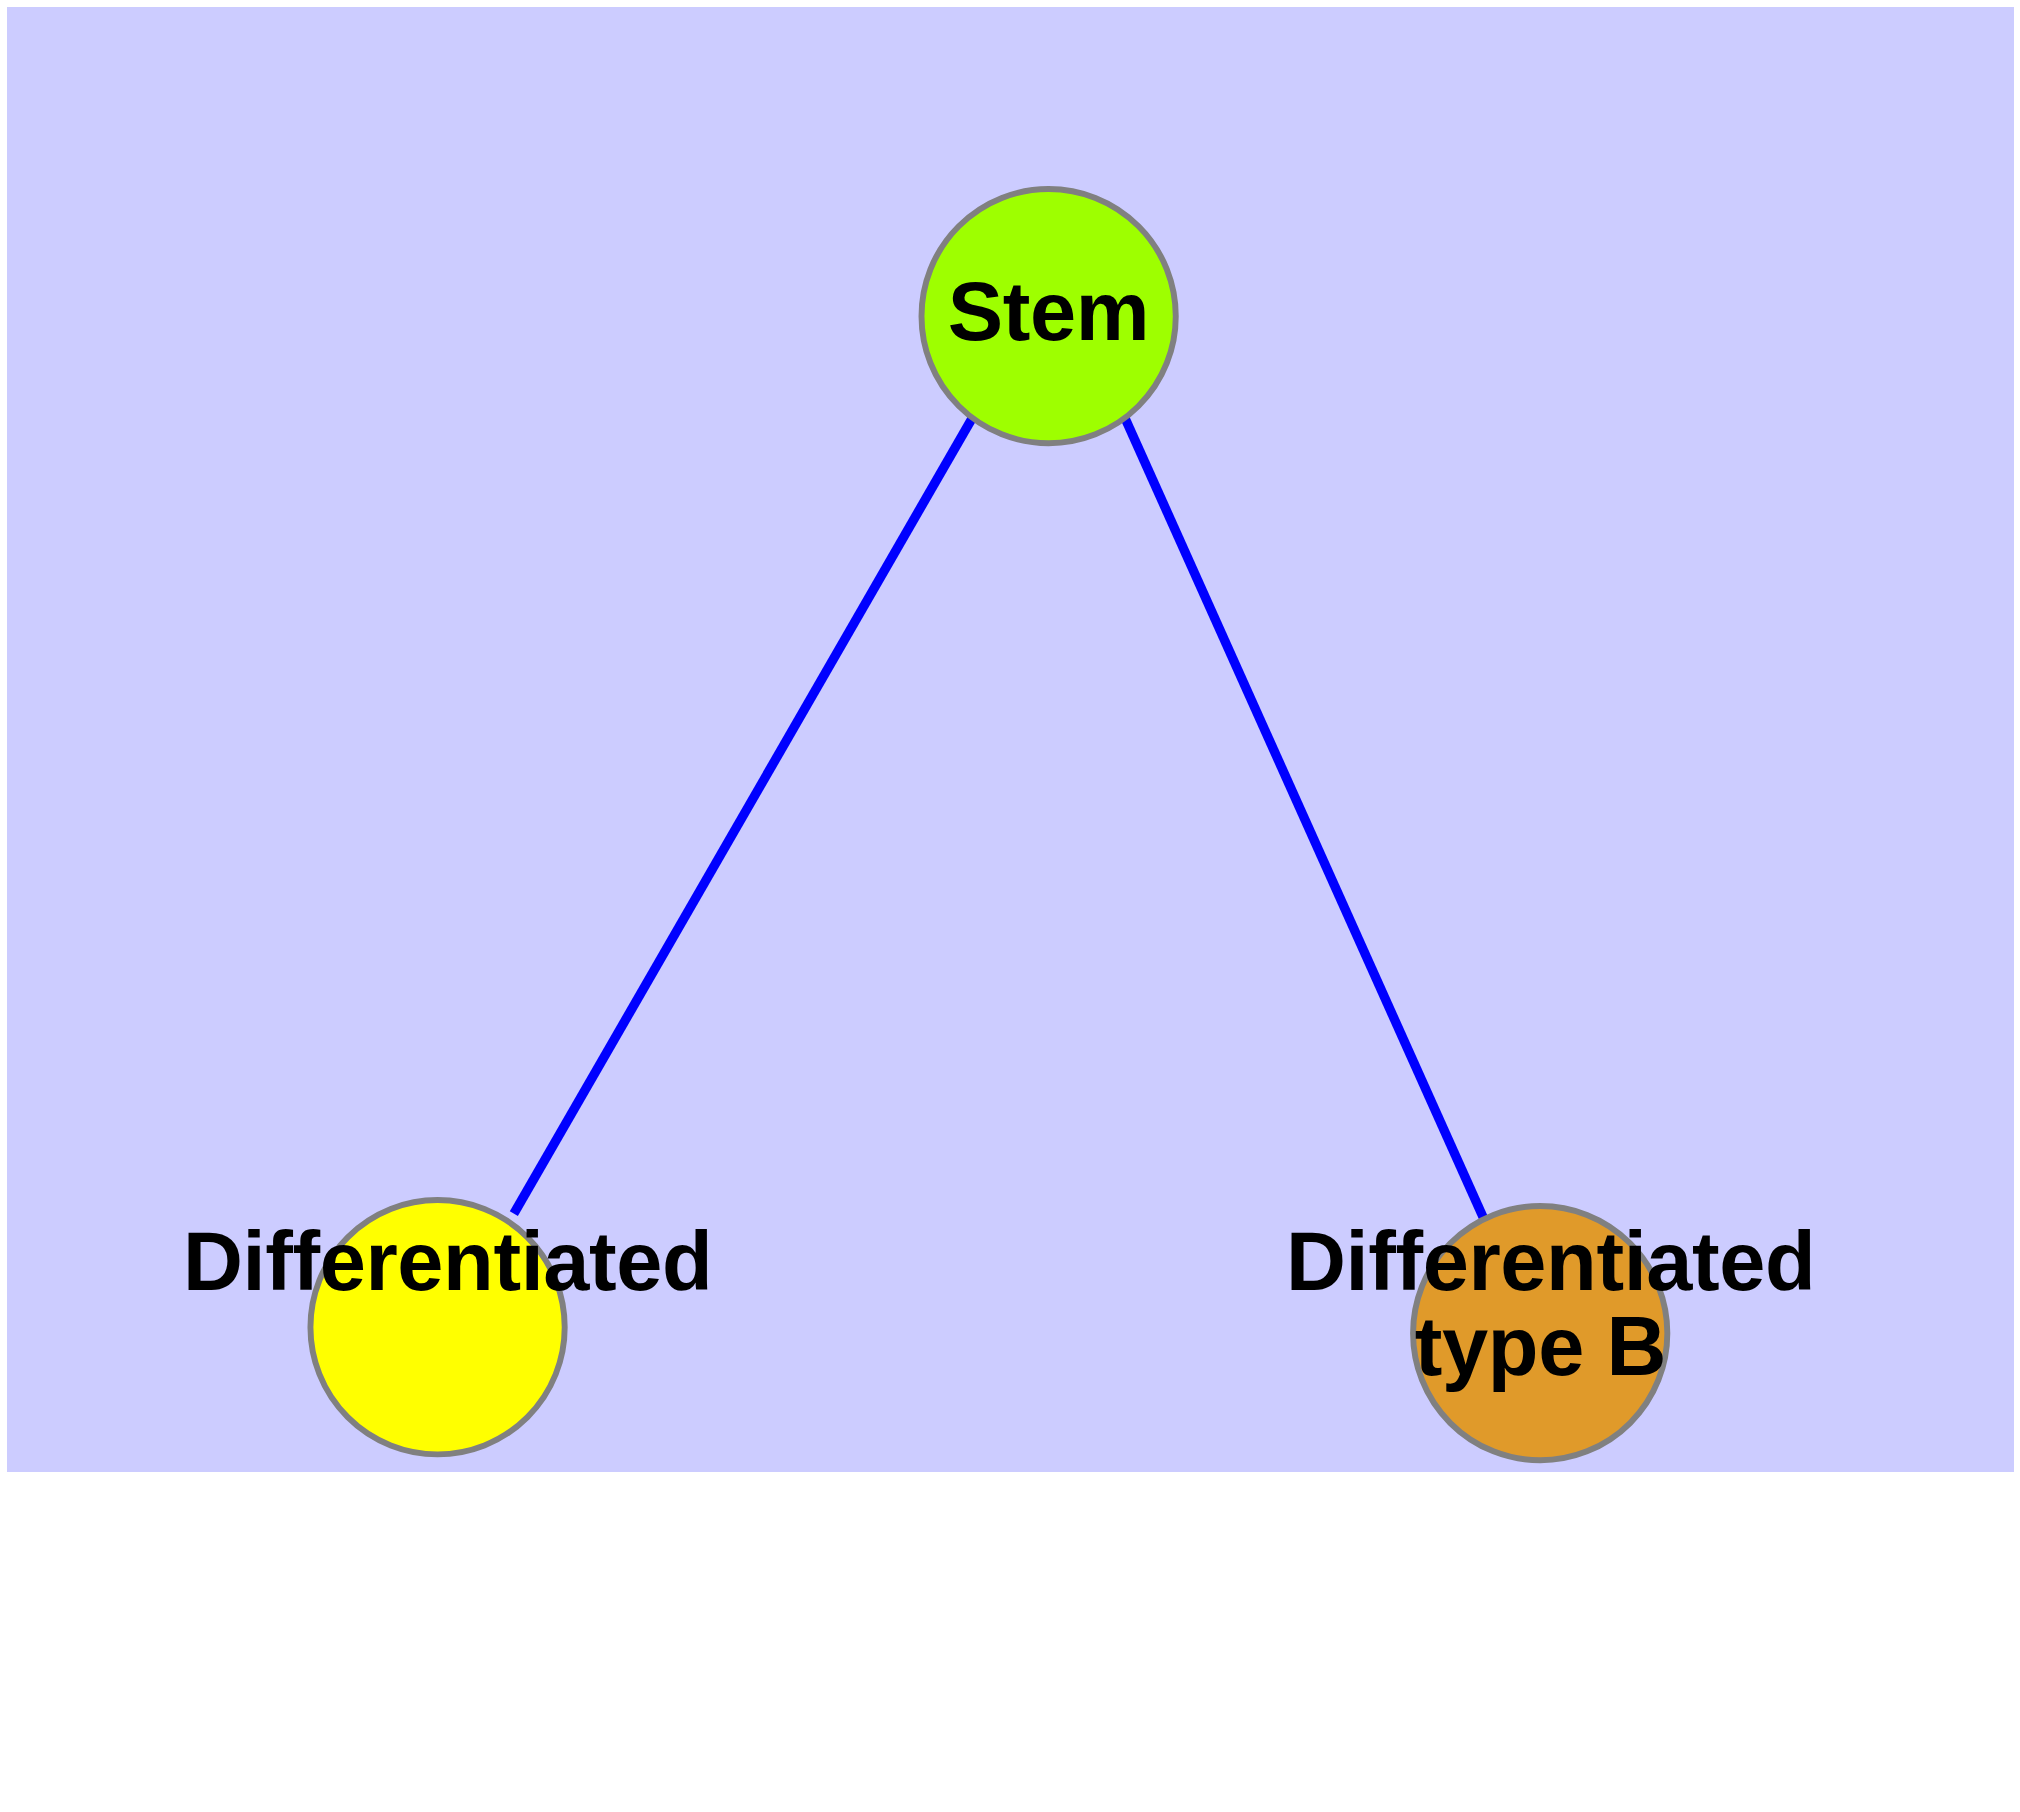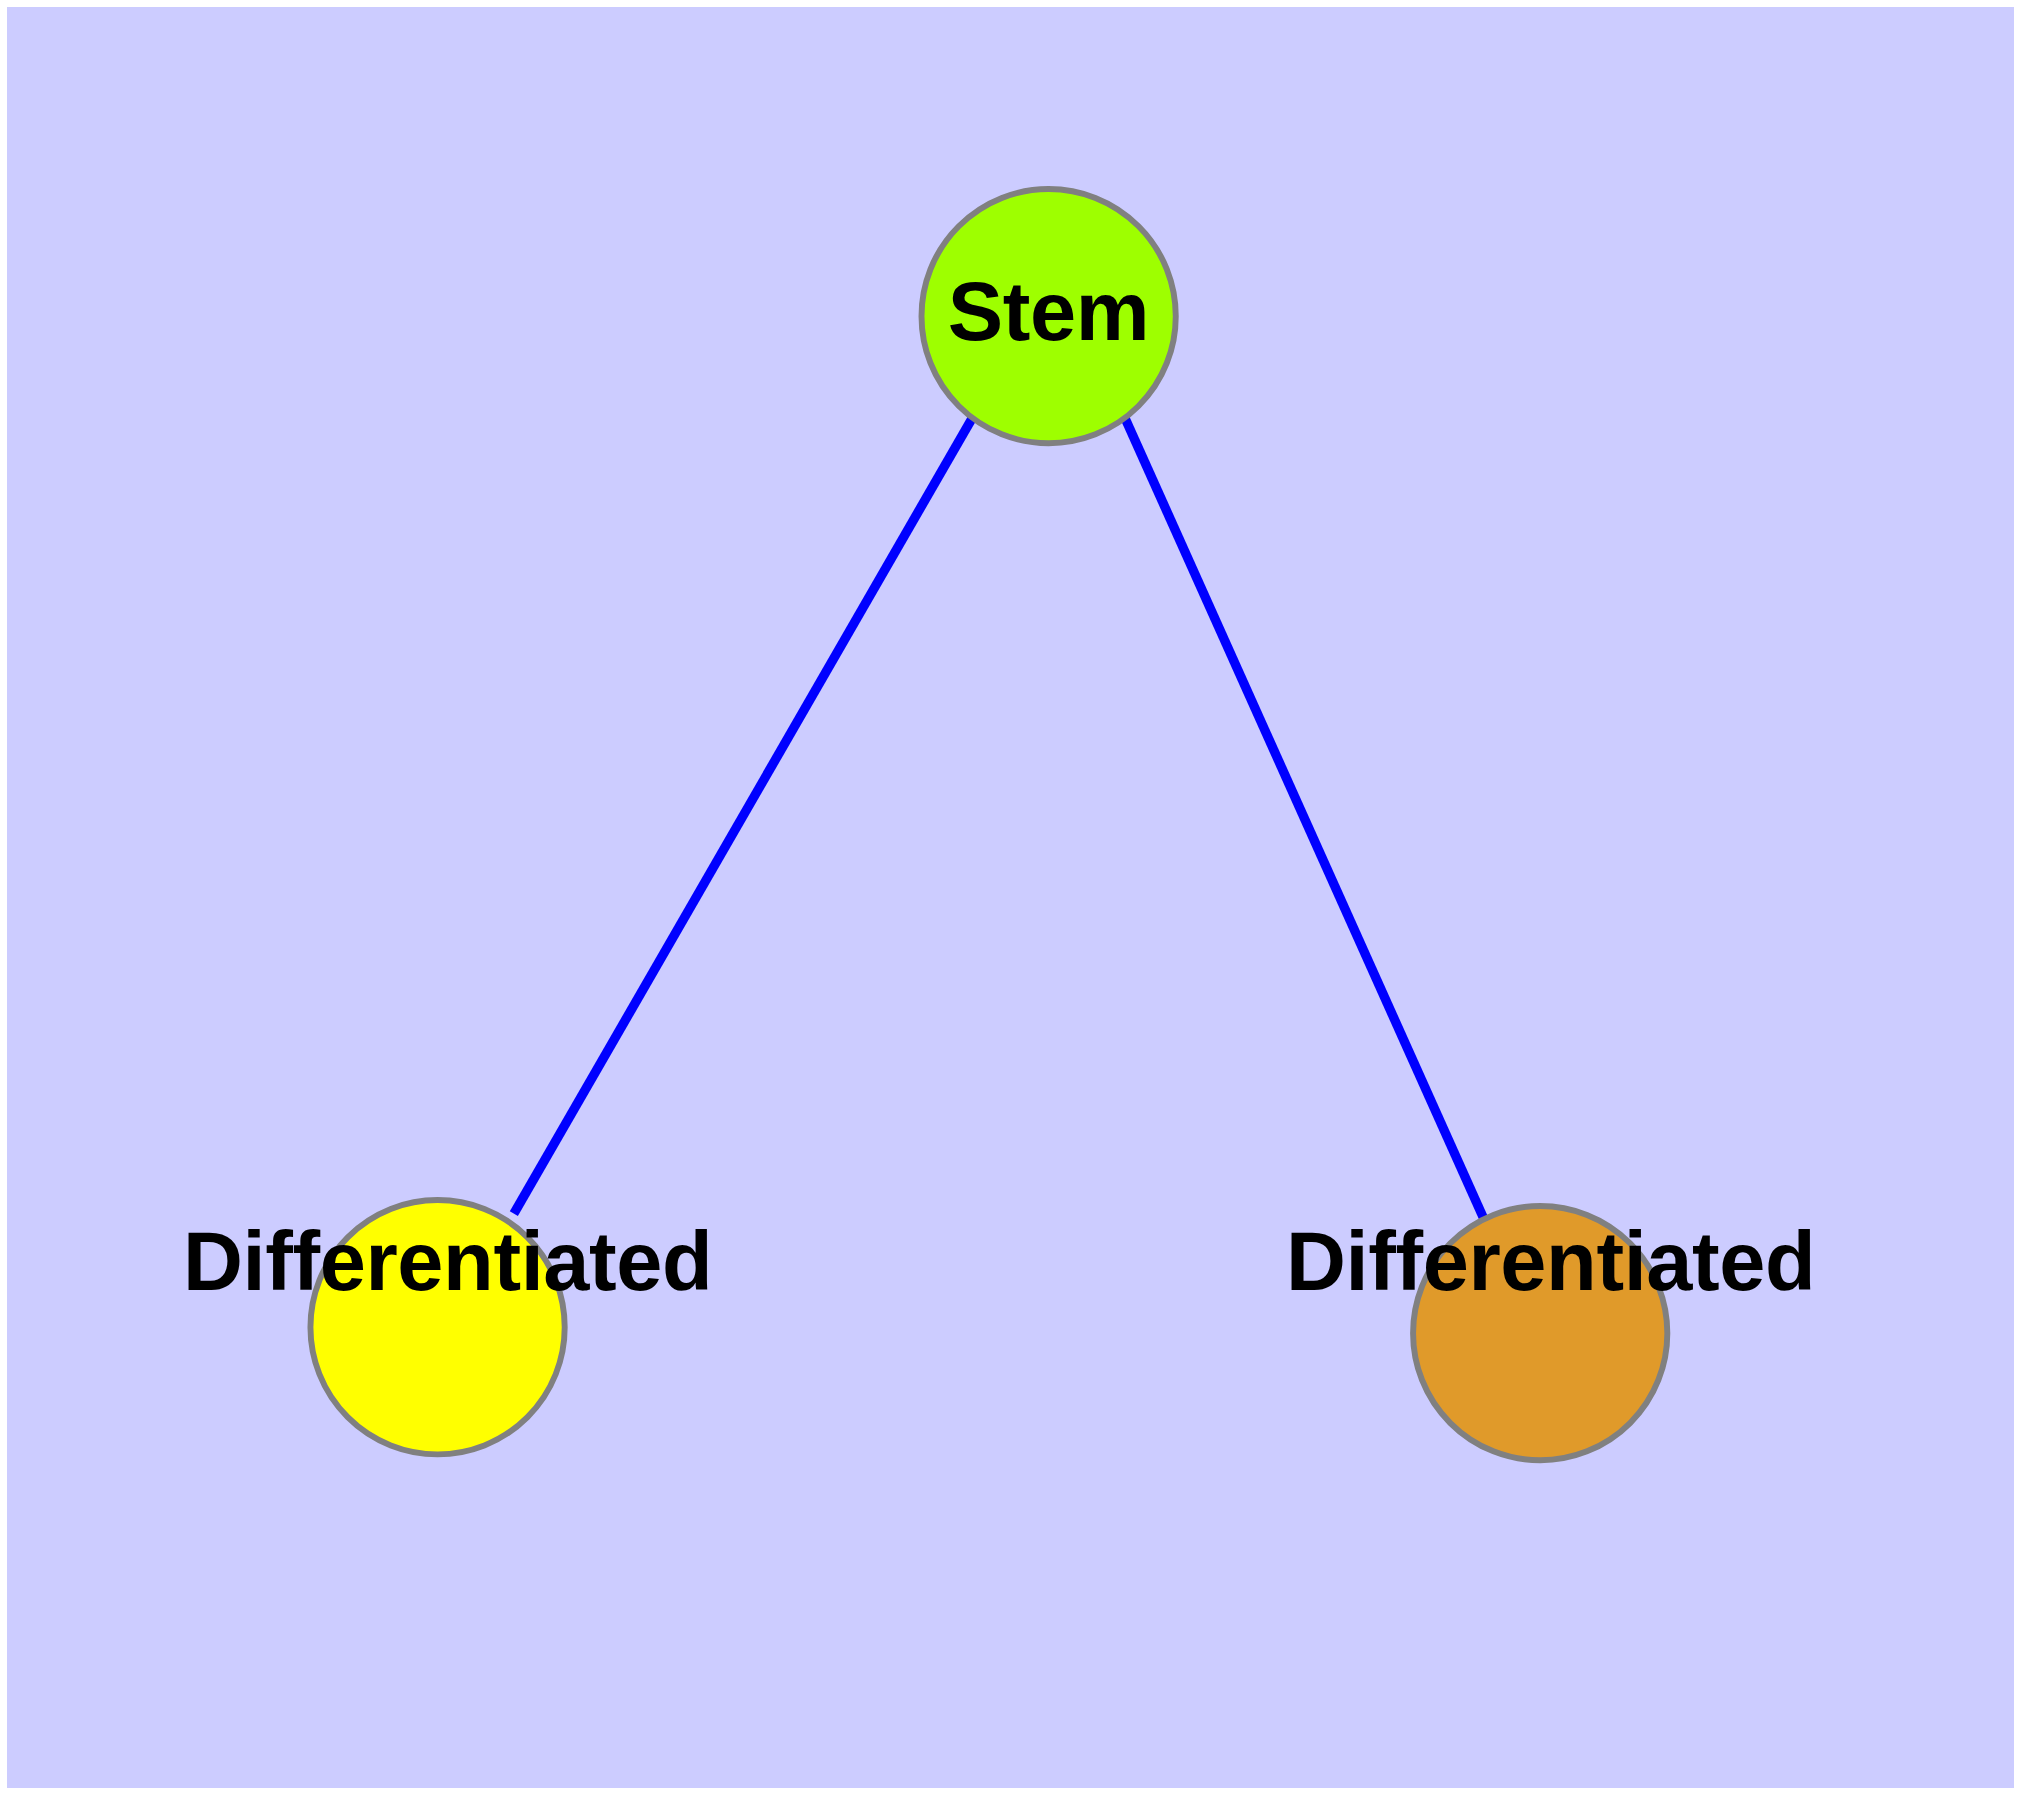--- a/index.html
+++ b/index.html
@@ -3,21 +3,21 @@
 <meta charset="utf-8">
 <style>
   html, body {
     margin: 0;
     padding: 0;
     background: #ffffff;
   }
   #canvas {
     position: relative;
     width: 2021px;
-    height: 1788px;
+    height: 1472px;
     background: #ffffff;
     overflow: hidden;
     font-family: "Liberation Sans", sans-serif;
   }
   #plot-bg {
     position: absolute;
     left: 6.8px;
     top: 6.8px;
     width: 2007px;
     height: 1798px;
@@ -75,16 +75,16 @@
       <circle cx="516" cy="1566" r="150" fill="#ffff00" stroke="#808080" stroke-width="7"></circle>
       <circle cx="1817" cy="1573" r="150" fill="#e09a2a" stroke="#808080" stroke-width="7"></circle>
       <circle cx="1237" cy="373" r="150" fill="#9eff00" stroke="#808080" stroke-width="7"></circle>
     </g>
   </svg>
 
   <div class="node-label" id="label-stem">Stem</div>
 
   <div class="node-label" id="label-typeA"><span>Differentiated</span><br></div>
 
-  <div class="node-label" id="label-typeB"><span>Differentiated</span><br></div>
+  <div class="node-label" id="label-typeB"><span>Differentiated</span><br><span>type B</span></div>
 
 </div>
 
 
 </body></html>

